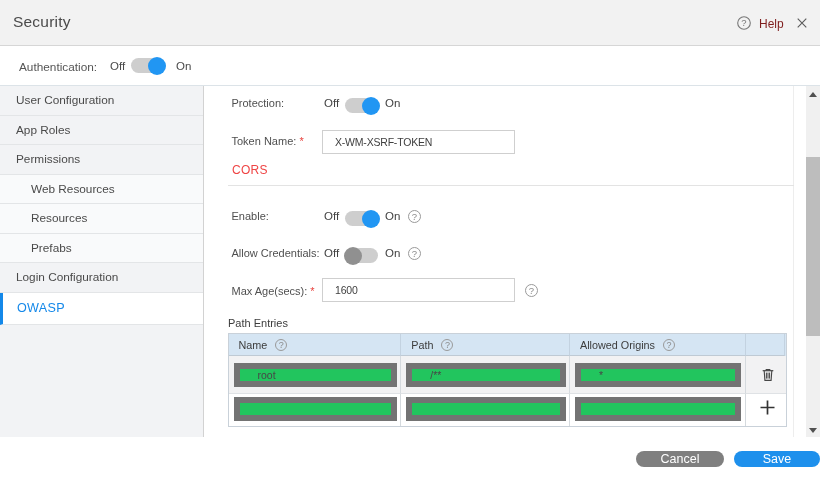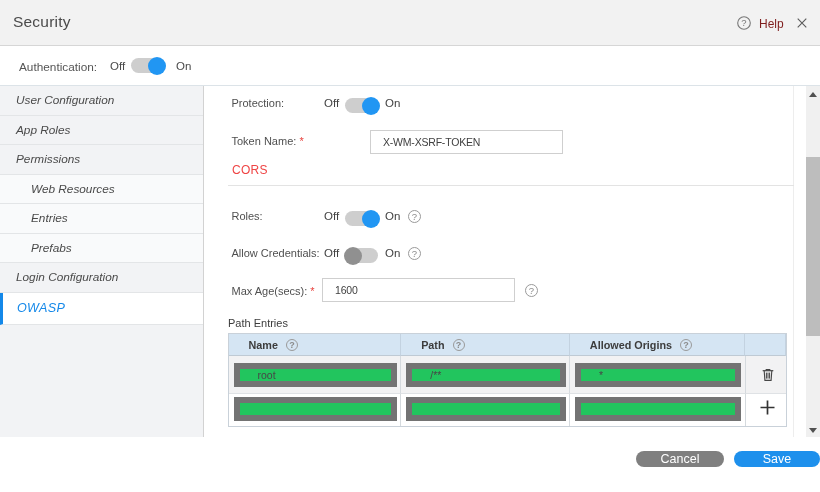--- a/index.html
+++ b/index.html
@@ -21,21 +21,21 @@
 
   
   .sw { position:absolute; width:33px; height:15px; border-radius:8px; background:#cecece; }
   .sw .knob { position:absolute; width:18px; height:18px; border-radius:50%; top:-1.5px; }
   .sw.on .knob { right:-1.5px; background:#2196f3; }
   .sw.off .knob { left:-1.5px; background:#909090; }
 
   
   .side { left:0; top:86px; width:204px; height:351px; background:#f2f3f5; border-right:1px solid #d2d2d2; }
   .mi { position:relative; height:29.5px; line-height:28.5px; padding-left:16px; font-size:11.8px; color:#4a4a4a;
-        background:#f2f3f5; border-bottom:1px solid #e3e5e7;font-style:italic; }
+        background:#f2f3f5; border-bottom:1px solid #e3e5e7; }
   .mi.sub { padding-left:31px; background:#f9fafb; }
   .mi.sel { background:#fff; color:#1488e9; border-left:3px solid #1488e9; padding-left:14px; height:32px; line-height:31px; font-size:12.6px; letter-spacing:0.3px; }
 
   
   .main { left:205px; top:86px; width:601px; height:351px; background:#fff; overflow:hidden; }
   .row { position:absolute; left:0; width:100%; height:18px; }
   .flbl { position:absolute; left:26.5px; font-size:11px; color:#4f4f4f; }
   .red { color:#e8413c; }
   .r-off { position:absolute; left:119px; font-size:11.5px; color:#424242; }
   .r-sw  { left:140px; }
@@ -44,22 +44,22 @@
   .inp { position:absolute; border:1px solid #cfcfcf; background:#fff; font-size:10.5px; letter-spacing:-0.2px; color:#3f3f3f;
          padding-left:12px; display:flex; align-items:center; }
 
   
   .tbl { position:absolute; left:22.5px; top:247px; width:559px; border:1px solid #c9d1d9; background:#fff; }
   .trow { display:flex; }
   .tc { border-right:1px solid #d5dade; position:relative; }
   .tc:last-child { border-right:none; }
   .c1 { width:176px; } .c2 { width:172px; } .c3 { width:179px; } .c4 { width:40.5px; }
   .thead { background:#d5e5f3; height:22px; }
-  .thead .tc { border-right:1px solid #c3d2e0; display:flex; align-items:center; padding-left:20px;
-               font-size:10.8px; font-weight:bold; color:#3c3c3c; border-bottom:1px solid #bfcad4;}
+  .thead .tc { border-right:1px solid #c3d2e0; display:flex; align-items:center; padding-left:10px;
+               font-size:10.8px; font-weight:normal; color:#3c3c3c; border-bottom:1px solid #bfcad4;}
   .thead .q { margin-left:8px; }
   .tr1 { height:38px; background:#f2f2f3; }
   .tr1 .tc { border-bottom:1px solid #dfe2e5; }
   .tr2 { height:32px; }
   .cin { position:absolute; left:5px; right:3.5px; border:6px solid #737373; background:#22c55e; font-size:10.5px;
          color:#474747; padding-left:18px; display:flex; align-items:center; }
   .tr1 .cin { top:7px; height:24px; }
   .tr2 .cin { top:3px; height:24px; }
   .actc { display:flex; align-items:center; justify-content:center; }
   
@@ -98,46 +98,46 @@
 <div class="sw on" style="left:131px; top:58px;">
     <span class="knob"></span>
   </div>
 <div class="offon" style="left:176px; top:60px;">On</div>
 
 <div class="abs side">
   <div class="mi">User Configuration</div>
   <div class="mi">App Roles</div>
   <div class="mi">Permissions</div>
   <div class="mi sub">Web Resources</div>
-  <div class="mi sub">Entries</div>
+  <div class="mi sub">Resources</div>
   <div class="mi sub">Prefabs</div>
   <div class="mi">Login Configuration</div>
   <div class="mi sel">OWASP</div>
 </div>
 
 <div class="abs main">
   <div class="abs" style="left:588px; top:0; width:1px; height:351px; background:#ededed;"></div>
 
   <div class="row" style="top:11px;">
     <span class="flbl">Protection:</span>
     <span class="r-off">Off</span>
     <span class="sw on r-sw" style="top:1px;">
         <span class="knob"></span>
       </span>
     <span class="r-on">On</span>
   </div>
 
   <span class="flbl" style="top:49px;">Token Name: <span class="red">*</span></span>
-  <div class="inp" style="left:117px; top:44px; width:193px; height:24px;margin-left:48px;">X-WM-XSRF-TOKEN</div>
+  <div class="inp" style="left:117px; top:44px; width:193px; height:24px;">X-WM-XSRF-TOKEN</div>
 
   <div class="abs" style="left:27px; top:77px; font-size:12px; color:#ef4444; letter-spacing:0.3px;">CORS</div>
   <div class="abs" style="left:22.5px; top:99px; width:566px; height:1px; background:#e3e3e3;"></div>
 
   <div class="row" style="top:124px;">
-    <span class="flbl">Roles:</span>
+    <span class="flbl">Enable:</span>
     <span class="r-off">Off</span>
     <span class="sw on r-sw" style="top:1px;">
         <span class="knob"></span>
       </span>
     <span class="r-on">On</span>
     <span class="q r-q">?</span>
   </div>
 
   <div class="row" style="top:161px;">
     <span class="flbl">Allow Credentials:</span>

